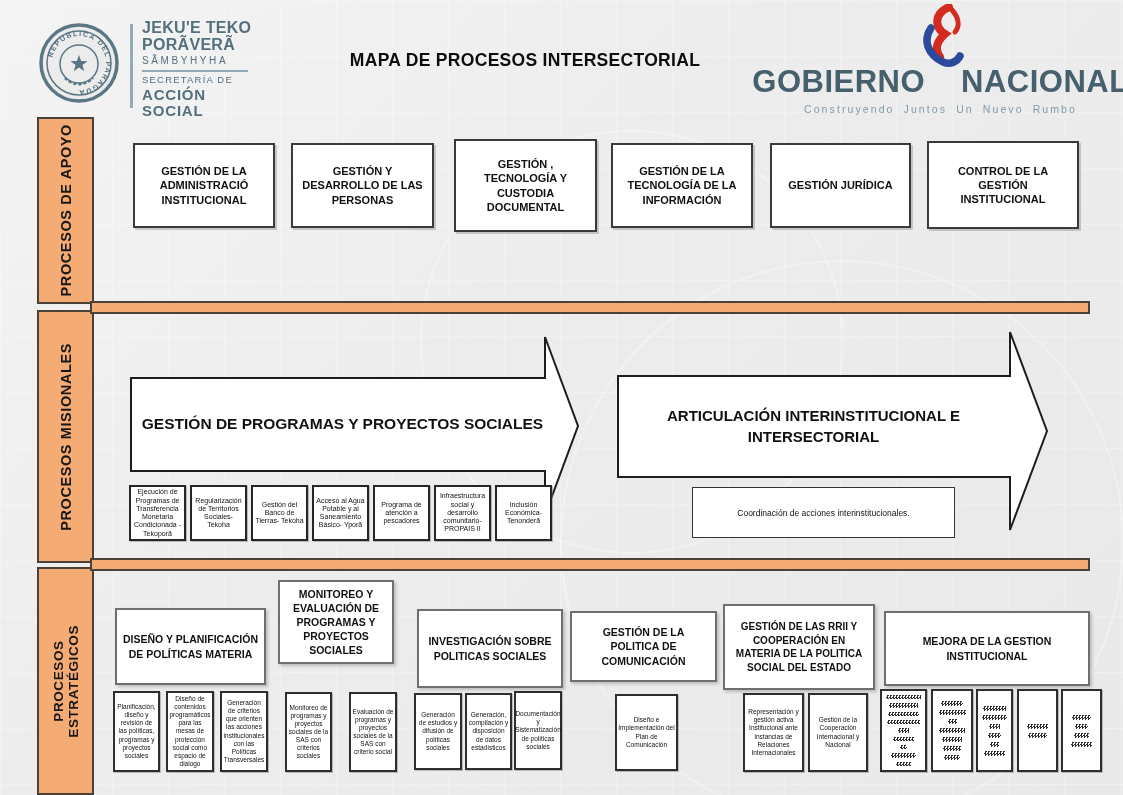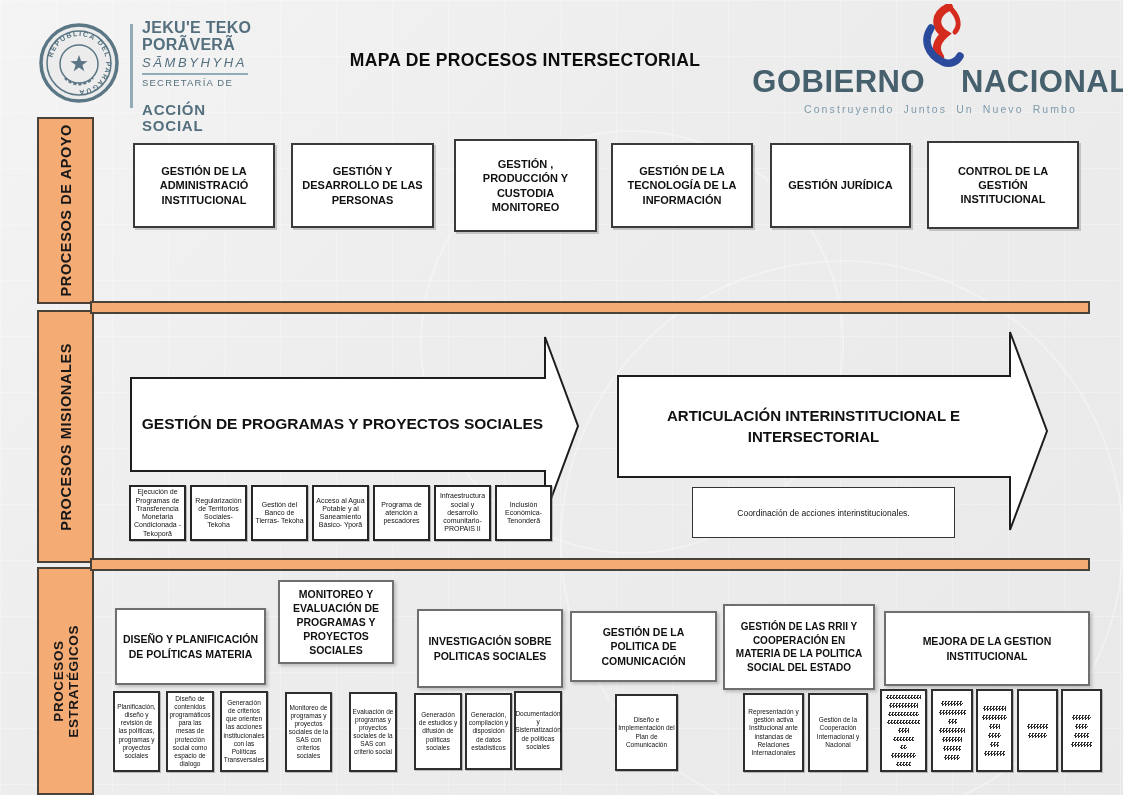--- a/index.html
+++ b/index.html
@@ -13,23 +13,23 @@
     background-image:linear-gradient(rgba(255,255,255,.55) 1px,transparent 1px),
                      linear-gradient(90deg,rgba(255,255,255,.55) 1px,transparent 1px);
     background-size:56px 56px;opacity:.45;pointer-events:none;
   }
   .wm-circle{position:absolute;border:2px solid rgba(255,255,255,.65);border-radius:50%;opacity:.5;pointer-events:none;}
   
   .seal{position:absolute;left:38px;top:22px;}
   .vline{position:absolute;left:130px;top:24px;width:3px;height:84px;background:#93abb6;}
   .brand{position:absolute;left:142px;top:19px;color:#54707e;line-height:1;}
   .brand .b1{font-weight:bold;font-size:16px;letter-spacing:.3px;line-height:17px;}
-  .brand .b3{font-size:13px;letter-spacing:2.6px;margin-top:3px;font-style:italic;}
+  .brand .b3{font-size:10px;letter-spacing:2.6px;margin-top:3px;}
   .brand .rule{width:106px;border-top:2px solid #93abb6;margin:4px 0 3px 0;}
-  .brand .b4{font-size:9.5px;letter-spacing:1.2px;margin-bottom:14px;}
+  .brand .b4{font-size:9.5px;letter-spacing:1.2px;margin-bottom:2px;}
   .brand .b5{font-weight:bold;font-size:15px;letter-spacing:.8px;line-height:16px;}
   .title{position:absolute;left:310px;top:50px;width:430px;text-align:center;
          font-weight:bold;font-size:17.5px;color:#0d0d0d;letter-spacing:.3px;}
   .gov{position:absolute;left:783px;top:4px;width:315px;height:118px;}
   .gov .words{position:absolute;top:60px;left:0;width:315px;display:flex;justify-content:center;gap:36px;
               font-weight:bold;font-size:31px;color:#47606d;letter-spacing:.5px;}
   .gov .tag{position:absolute;top:99px;left:0;width:315px;text-align:center;
             font-size:10.5px;letter-spacing:2.1px;word-spacing:4px;color:#7e9bab;}
   .flame{position:absolute;left:136px;top:0;}
   
@@ -124,21 +124,21 @@
       <span>PROCESOS</span>
       <span>ESTRATÉGICOS</span>
     </div>
   </div>
 
   <div class="hbar" style="top:301px;"></div>
   <div class="hbar" style="top:558px;"></div>
 
   <div class="pbox" style="left:133px;top:143px;width:142px;height:85px;">GESTIÓN DE LA ADMINISTRACIÓ INSTITUCIONAL</div>
   <div class="pbox" style="left:291px;top:143px;width:143px;height:85px;">GESTIÓN  Y DESARROLLO DE LAS PERSONAS</div>
-  <div class="pbox" style="left:454px;top:139px;width:143px;height:93px;">GESTIÓN , PRODUCCIÓN Y CUSTODIA MONITOREO</div>
+  <div class="pbox" style="left:454px;top:139px;width:143px;height:93px;">GESTIÓN , TECNOLOGÍA Y CUSTODIA DOCUMENTAL</div>
   <div class="pbox" style="left:611px;top:143px;width:142px;height:85px;">GESTIÓN DE LA TECNOLOGÍA DE LA INFORMACIÓN</div>
   <div class="pbox" style="left:770px;top:143px;width:141px;height:85px;">GESTIÓN JURÍDICA</div>
   <div class="pbox" style="left:927px;top:141px;width:152px;height:88px;">CONTROL DE LA GESTIÓN INSTITUCIONAL</div>
 
   <svg class="arrow-svg" style="left:130px;top:336px;" width="450" height="180" viewBox="0 0 450 180">
     <polygon points="1,42 415,42 415,1 448,90 415,179 415,135 1,135" fill="#fff" stroke="#1d1d1d" stroke-width="2"></polygon>
   </svg>
   <div class="arrow-label" style="left:140px;top:378px;width:405px;height:93px;white-space:nowrap;">GESTIÓN DE PROGRAMAS Y PROYECTOS SOCIALES</div>
 
   <div class="sbox" style="left:129px;top:485px;width:57px;height:56px;">Ejecución de Programas de Transferencia Monetaria Condicionada - Tekoporã</div>

